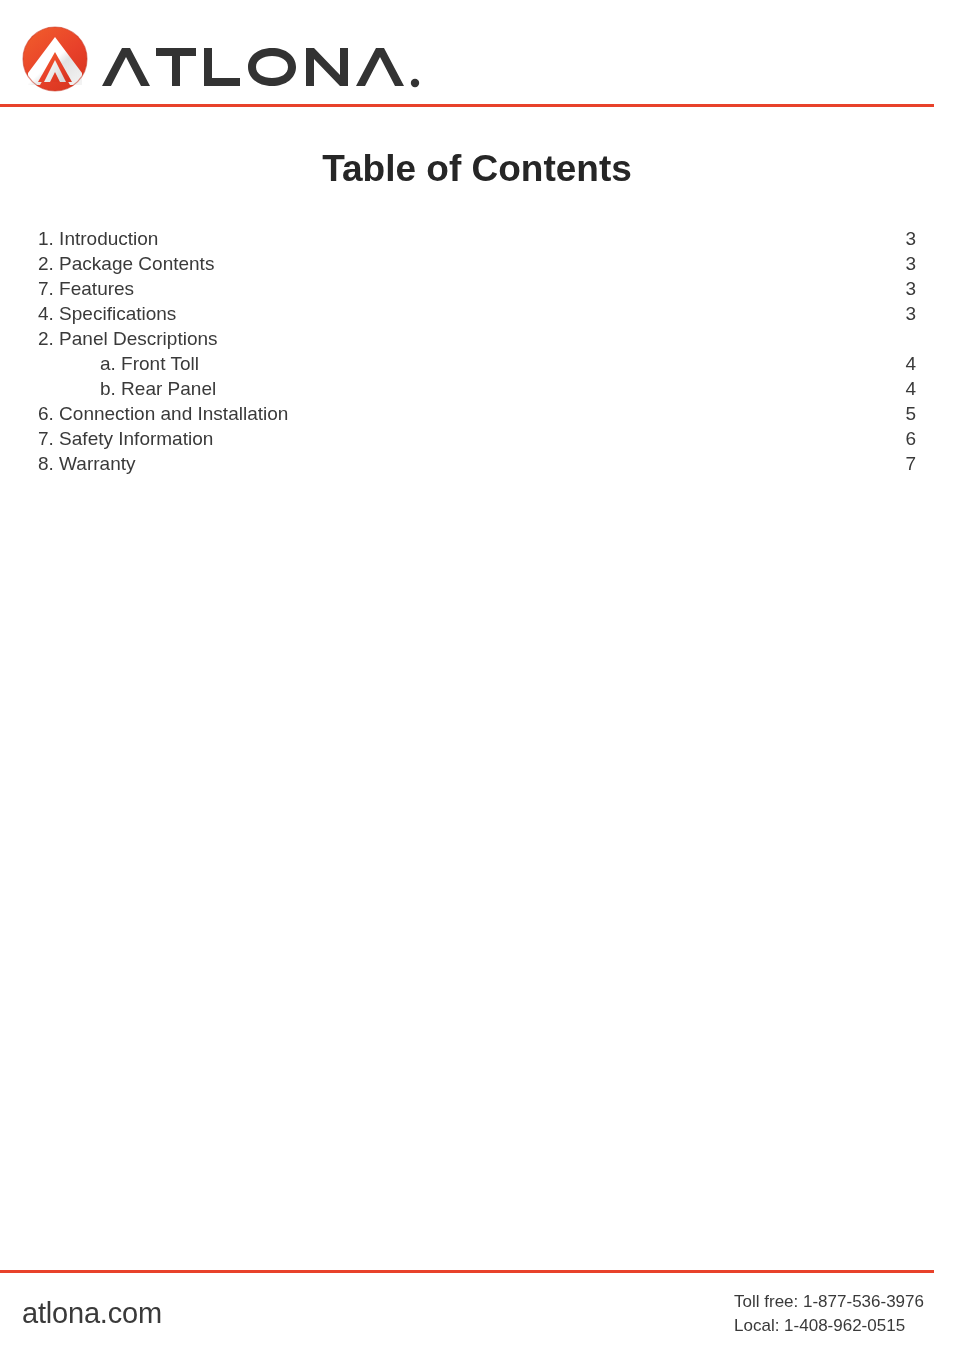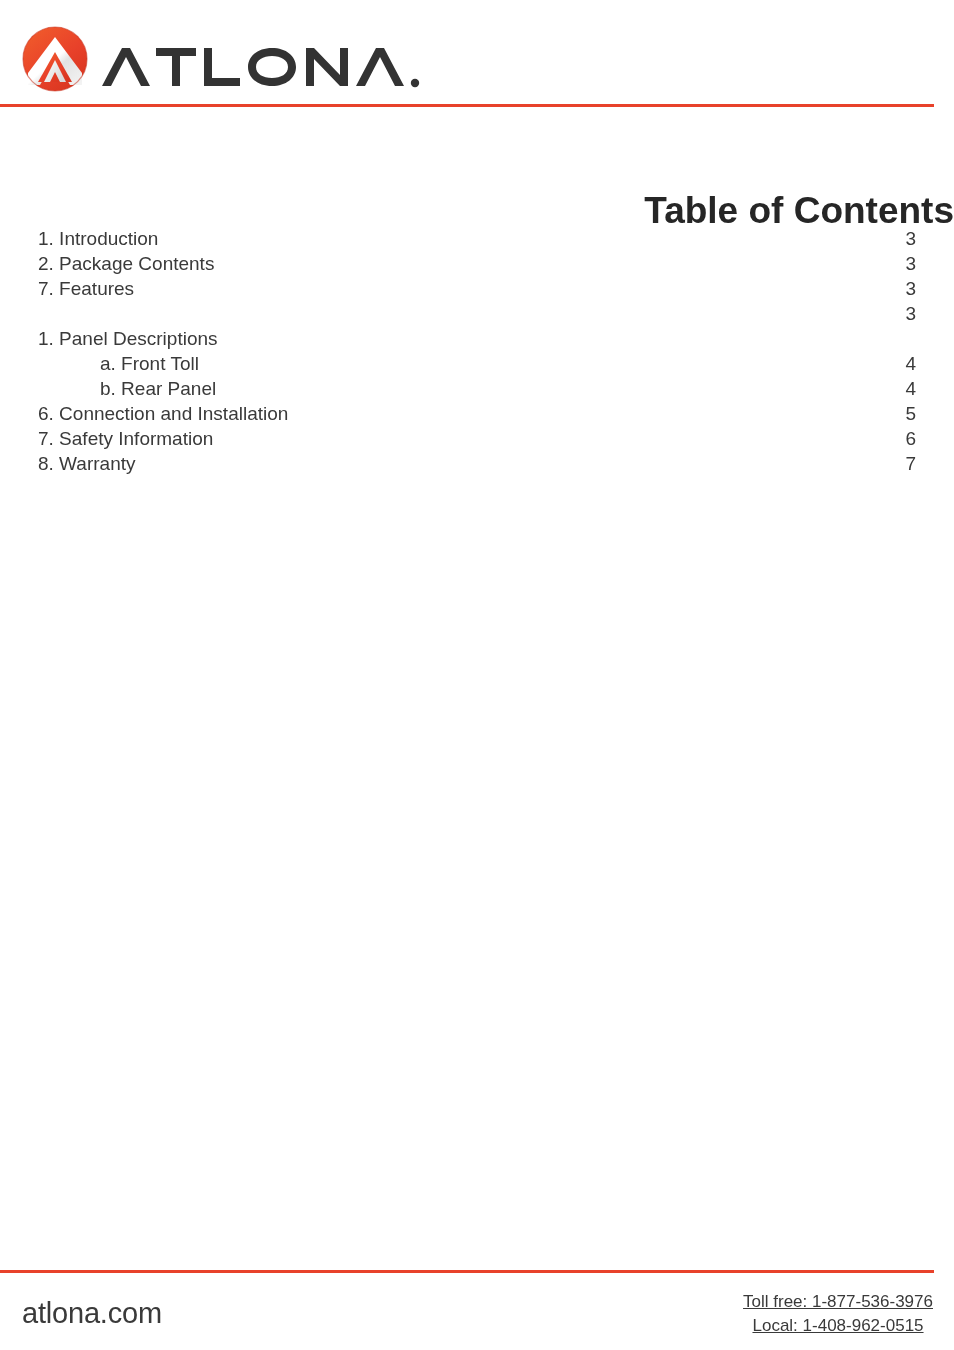--- a/index.html
+++ b/index.html
@@ -56,27 +56,26 @@
     height: 3px;
     background: #e8412a;
   }
 
   
   .page-title {
     position: absolute;
     left: 0;
     top: 148px;
     width: 954px;
-    text-align: right;
+    text-align: center;
     font-size: 37px;
     font-weight: bold;
     letter-spacing: 0px;
     color: #262626;
     font-family: "Liberation Sans", sans-serif;
-    margin-top: 42px;
   }
 
   
   .toc {
     position: absolute;
     left: 38px;
     top: 226px;
     width: 878px;
   }
   .toc-row {
@@ -144,27 +143,26 @@
   .footer-site {
     position: absolute;
     left: 22px;
     top: 24px;
     font-size: 29px;
     color: #3a3a3a;
     letter-spacing: -0.2px;
   }
   .footer-contact {
     position: absolute;
-    right: 21px;
+    right: 30px;
     top: 17px;
-    text-align: center;
+    text-align: left;
     font-size: 17px;
     line-height: 24px;
     color: #3a3a3a;
-    text-decoration: underline;
   }
 </style>
 </head>
 <body>
 
 <div class="header">
 
   <div class="logo-lockup">
 
     <div class="logo-mark">
@@ -245,28 +243,29 @@
 
   <div class="toc-row">
     <span class="toc-label">7. Features</span>
     <span class="toc-leader">
         <span class="dots">..........................................................................................................................................</span>
       </span>
     <span class="toc-page">3</span>
   </div>
 
   <div class="toc-row">
+    <span class="toc-label">4. Specifications</span>
     <span class="toc-leader">
         <span class="dots">..........................................................................................................................................</span>
       </span>
     <span class="toc-page">3</span>
   </div>
 
   <div class="toc-row noleader">
-    <span class="toc-label">1. Panel Descriptions</span>
+    <span class="toc-label">2. Panel Descriptions</span>
     <span class="toc-leader"></span>
     <span class="toc-page"></span>
   </div>
 
   <div class="toc-row sub">
     <span class="toc-label">a. Front Toll</span>
     <span class="toc-leader">
         <span class="dots">..........................................................................................................................................</span>
       </span>
     <span class="toc-page">4</span>

